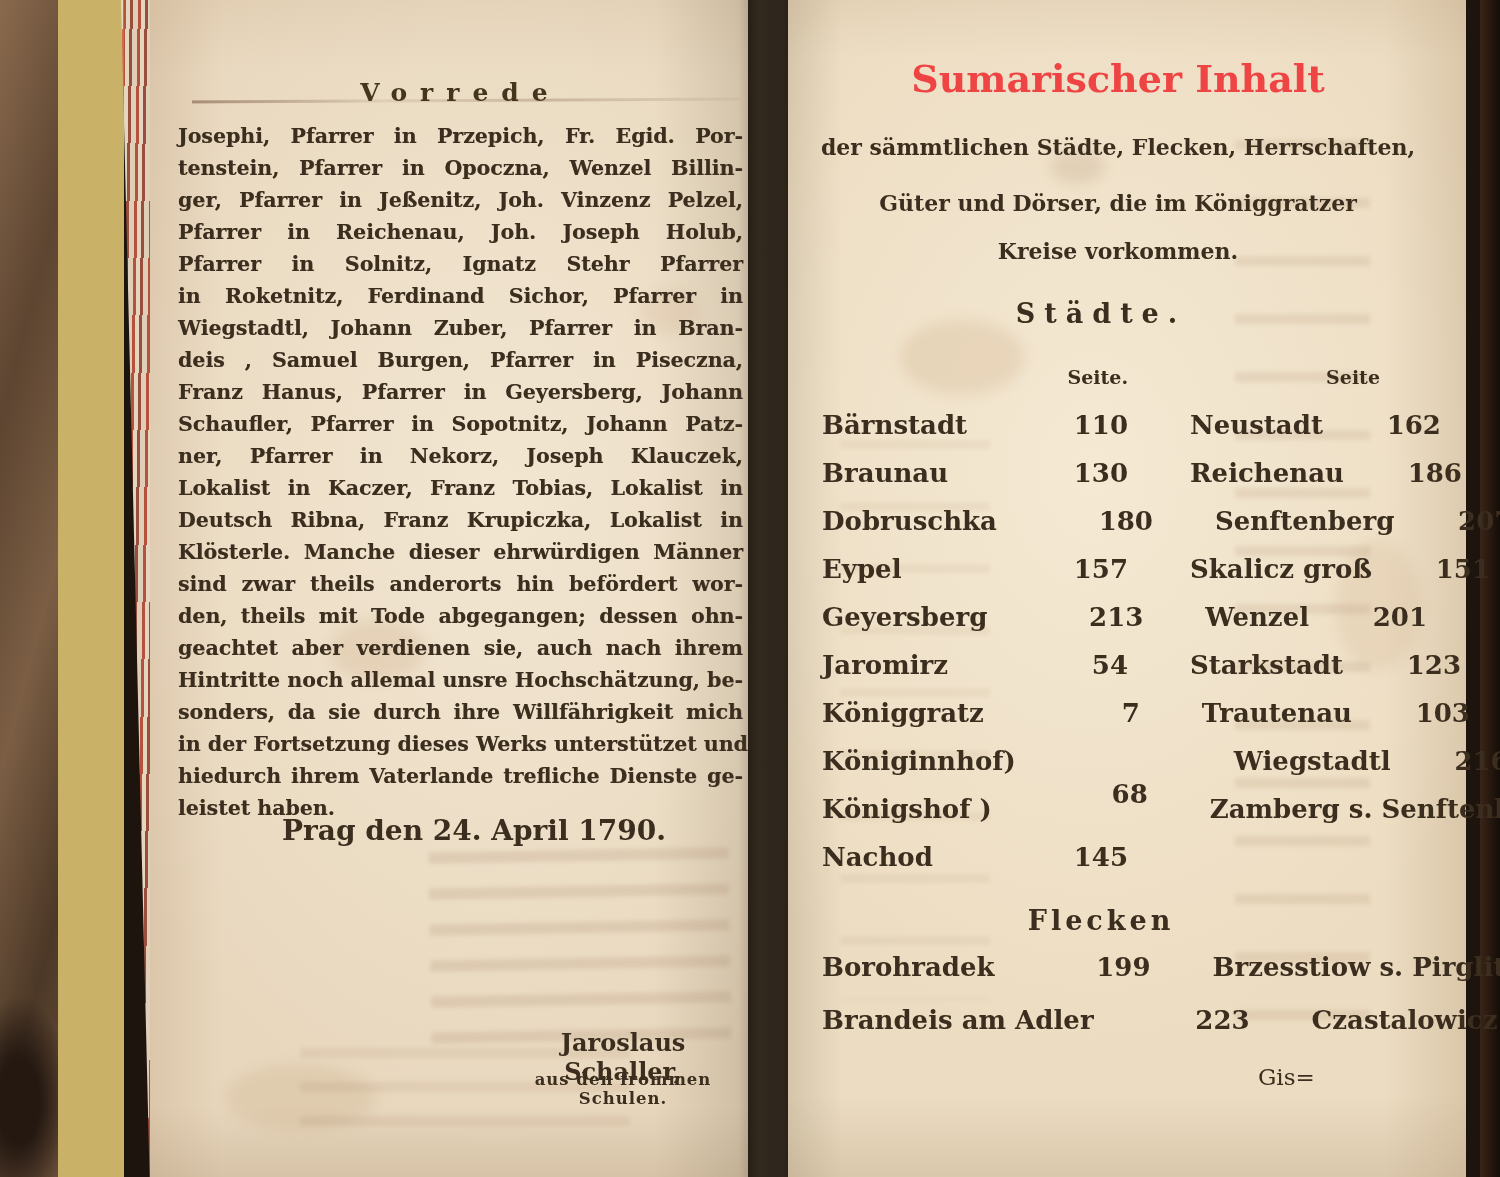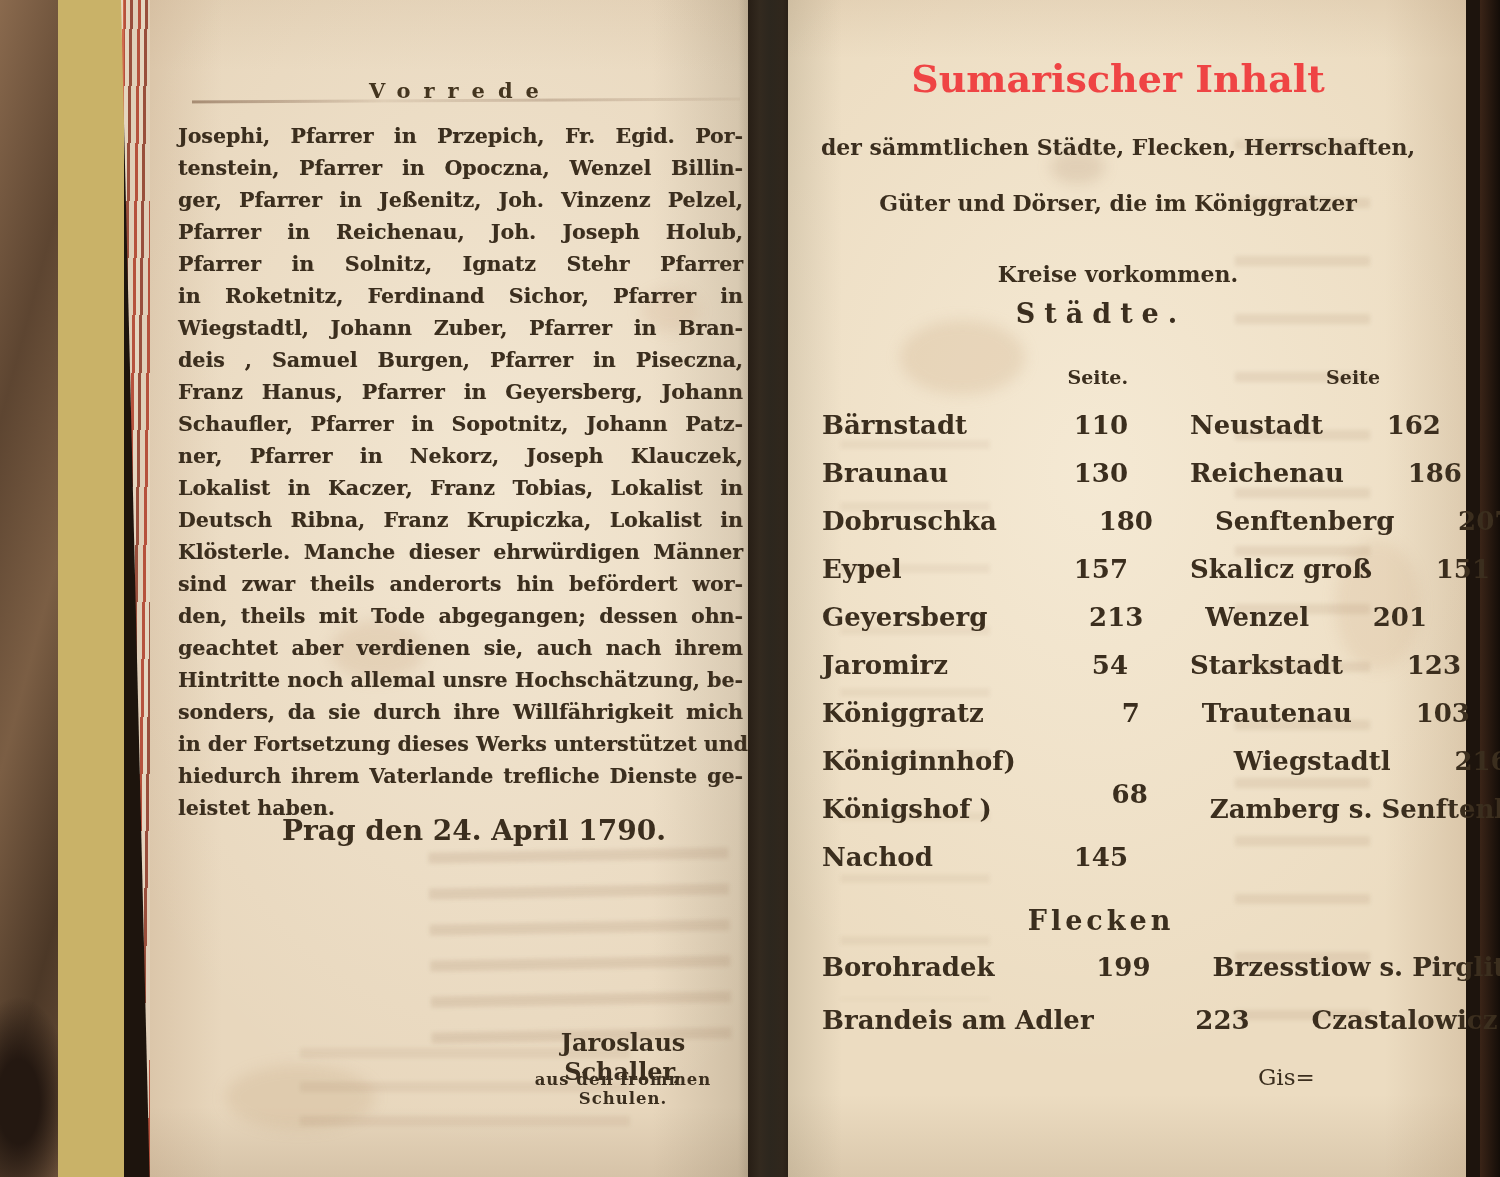--- a/index.html
+++ b/index.html
@@ -45,38 +45,38 @@
     background:linear-gradient(to right,#3a2417,#140d08);}
 
   .stain{position:absolute;border-radius:50%;filter:blur(7px);}
   .ghost{position:absolute;filter:blur(2.2px);opacity:.8;}
 
   
   .crease{position:absolute;left:192px;top:99px;width:548px;height:3px;
     background:linear-gradient(to right,rgba(116,82,58,.55),rgba(116,82,58,.1) 35%,rgba(116,82,58,.28) 65%,rgba(116,82,58,.06));
     filter:blur(.7px);transform:rotate(-.3deg);}
   .vorrede{position:absolute;left:178px;top:78px;width:565px;text-align:center;
-    font-size:21px;font-weight:bold;letter-spacing:13px;color:#44351f;}
+    font-size:25px;font-weight:bold;letter-spacing:13px;color:#44351f;}
   .para{position:absolute;left:178px;top:120px;width:565px;
     font-size:20.5px;font-weight:bold;line-height:32px;
     text-shadow:.3px .3px .5px rgba(59,46,30,.45);}
   .pline{text-align:justify;text-align-last:justify;white-space:nowrap;}
   .pline.last{text-align-last:left;}
   .dateline{position:absolute;left:282px;top:814px;font-size:28px;font-weight:bold;text-align:right;}
   .sig-name{position:absolute;left:498px;top:1028px;width:250px;text-align:center;
     font-size:24px;font-weight:bold;}
   .sig-sub{position:absolute;left:498px;top:1070px;width:250px;text-align:center;
     font-size:16.5px;font-weight:bold;letter-spacing:1px;}
 
   
   .rp-title{position:absolute;left:818px;top:56px;width:600px;text-align:center;
     font-size:38px;font-weight:bold;color:#ef4444;}
   .rp-sub{position:absolute;left:818px;width:600px;text-align:center;
     font-size:22px;font-weight:bold;}
-  .rp-sub.s0{top:134px;} .rp-sub.s1{top:190px;} .rp-sub.s2{top:238px;margin-top:23px;}
+  .rp-sub.s0{top:134px;} .rp-sub.s1{top:190px;} .rp-sub.s2{top:238px;}
   .sect-head{position:absolute;left:822px;width:558px;text-align:center;
     font-size:27px;font-weight:bold;letter-spacing:9px;}
   .sect-head.staedte{top:298px;}
   .sect-head.flecken{top:905px;letter-spacing:4px;}
   .tbl{position:absolute;left:822px;width:558px;font-size:26px;font-weight:bold;}
   .tbl.hdr{top:366px;font-size:19px;}
   .tbl.staedte{top:410px;}
   .tbl.flecken{top:952px;}
   .trow{display:flex;align-items:baseline;height:48px;gap:44px;}
   .tbl.flecken .trow{height:53px;}

